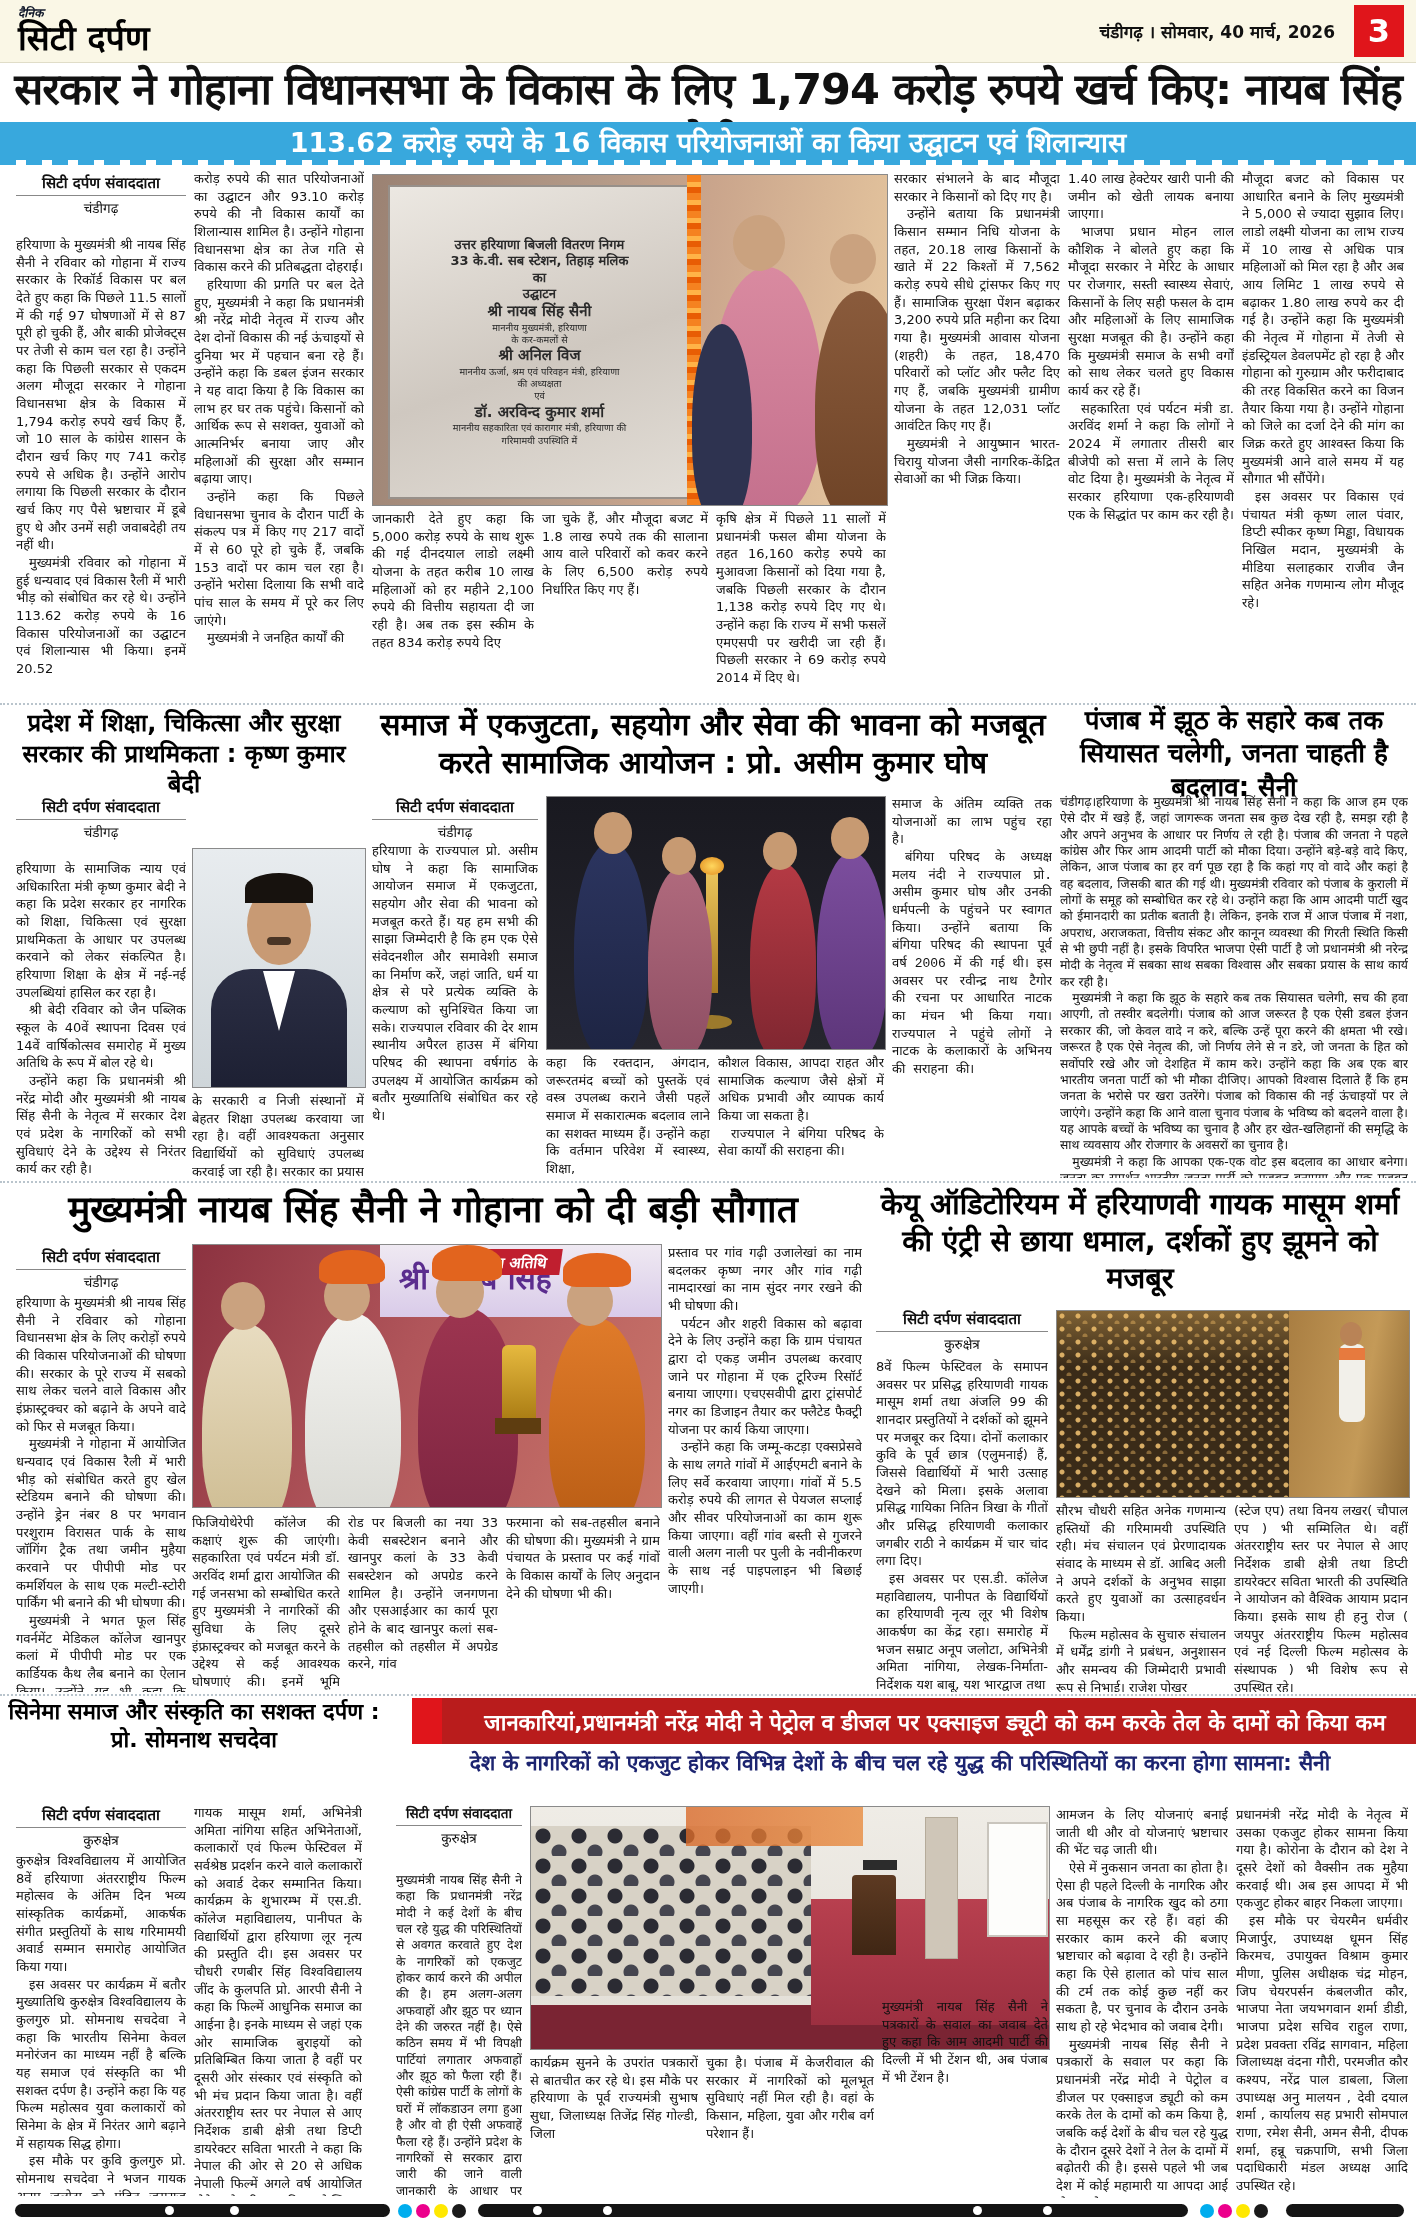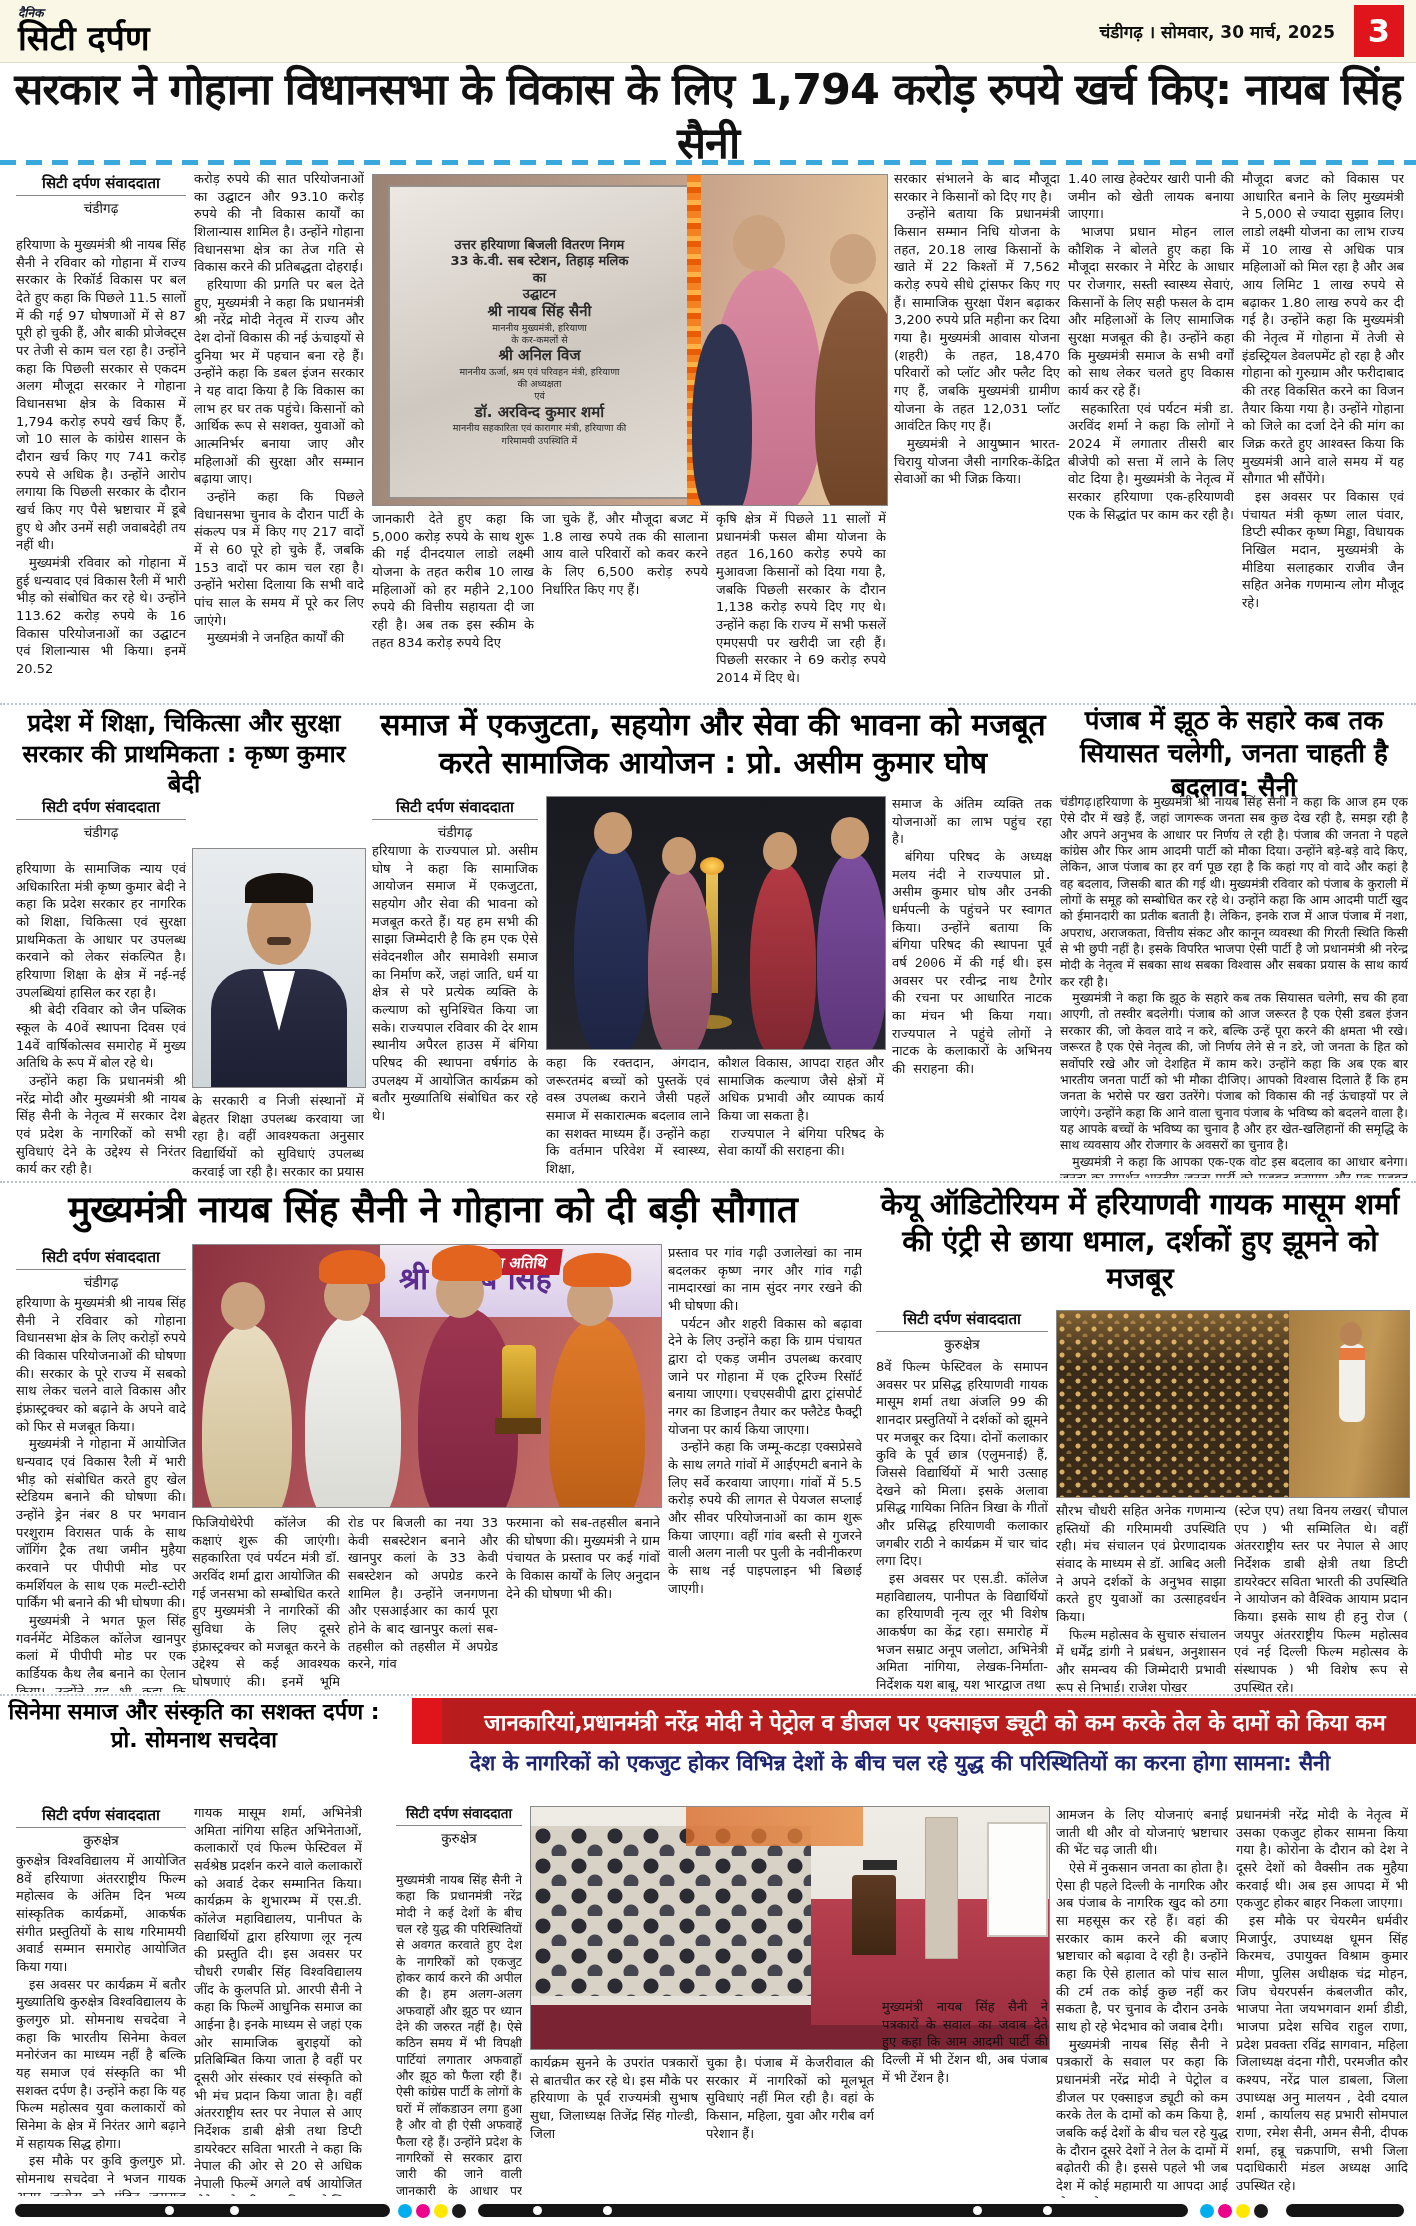--- a/index.html
+++ b/index.html
@@ -52,25 +52,26 @@
 </head>
 <body>
 
 <div class="sheet">
 
   <div class="abs hdr">
     <div class="abs masthead">
       <span class="small">दैनिक</span>
       <div class="big">सिटी दर्पण</div>
     </div>
-    <div class="abs dateline-top">चंडीगढ़ । सोमवार, 30 मार्च, 2025</div>
+    <div class="abs dateline-top">चंडीगढ़ । सोमवार, 40 मार्च, 2026</div>
     <div class="abs redbox pagebox">3</div>
   </div>
 
   <div class="abs h-main">सरकार ने गोहाना विधानसभा के विकास के लिए 1,794 करोड़ रुपये खर्च किए: नायब सिंह सैनी</div>
+  <div class="abs band">113.62 करोड़ रुपये के 16 विकास परियोजनाओं का किया उद्घाटन एवं शिलान्यास</div>
   <div class="abs dashsep"></div>
 
   <div>
     <div class="abs byl" style="left:16px;top:172px;width:170px;">
       <span class="n">सिटी दर्पण संवाददाता</span>
       <span class="d">चंडीगढ़</span>
     </div>
     <div class="abs bt" style="left:16px;top:236px;width:170px;height:466px;">हरियाणा के मुख्यमंत्री श्री नायब सिंह सैनी ने रविवार को गोहाना में राज्य सरकार के रिकॉर्ड विकास पर बल देते हुए कहा कि पिछले 11.5 सालों में की गई 97 घोषणाओं में से 87 पूरी हो चुकी हैं, और बाकी प्रोजेक्ट्स पर तेजी से काम चल रहा है। उन्होंने कहा कि पिछली सरकार से एकदम अलग मौजूदा सरकार ने गोहाना विधानसभा क्षेत्र के विकास में 1,794 करोड़ रुपये खर्च किए हैं, जो 10 साल के कांग्रेस शासन के दौरान खर्च किए गए 741 करोड़ रुपये से अधिक है। उन्होंने आरोप लगाया कि पिछली सरकार के दौरान खर्च किए गए पैसे भ्रष्टाचार में डूबे हुए थे और उनमें सही जवाबदेही तय नहीं थी।
  मुख्यमंत्री रविवार को गोहाना में हुई धन्यवाद एवं विकास रैली में भारी भीड़ को संबोधित कर रहे थे। उन्होंने 113.62 करोड़ रुपये के 16 विकास परियोजनाओं का उद्घाटन एवं शिलान्यास भी किया। इनमें 20.52</div>
     <div class="abs bt" style="left:194px;top:170px;width:170px;height:532px;">करोड़ रुपये की सात परियोजनाओं का उद्घाटन और 93.10 करोड़ रुपये की नौ विकास कार्यों का शिलान्यास शामिल है। उन्होंने गोहाना विधानसभा क्षेत्र का तेज गति से विकास करने की प्रतिबद्धता दोहराई।

